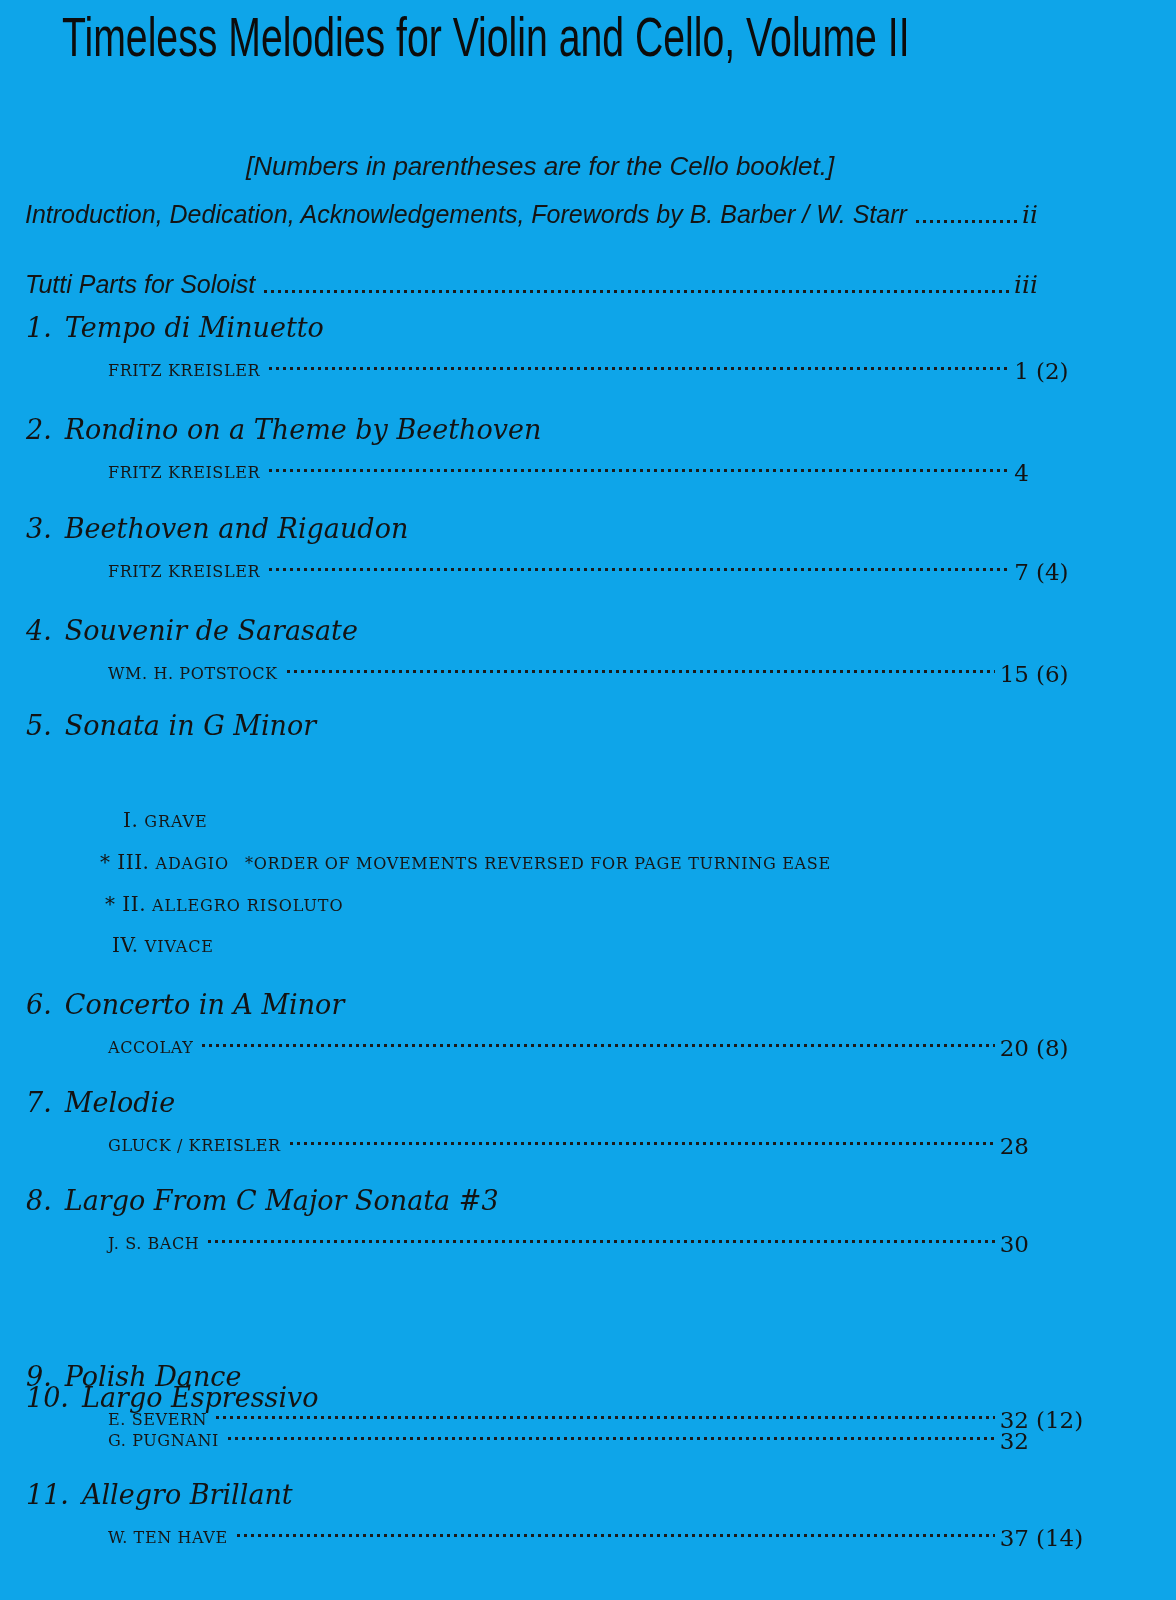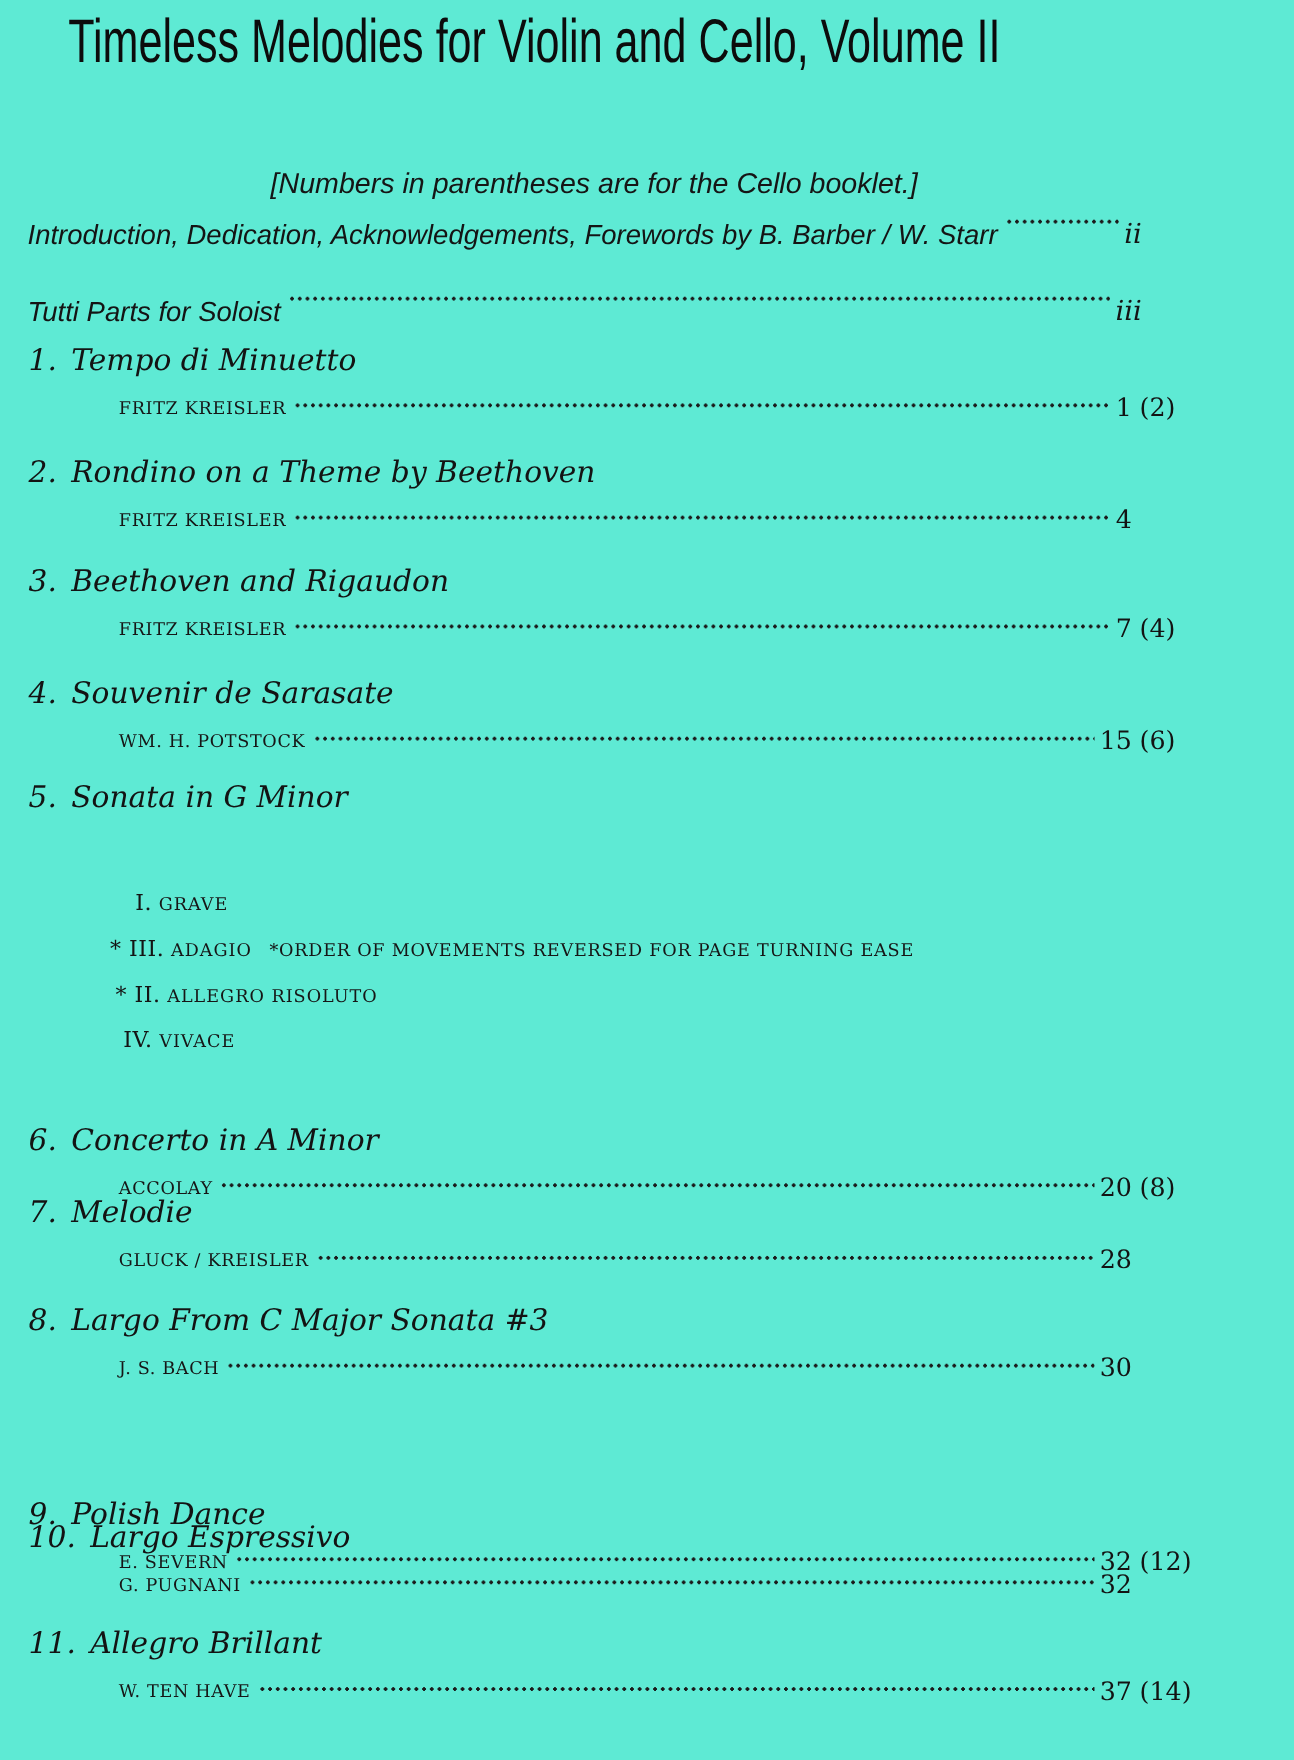--- a/index.html
+++ b/index.html
@@ -1,39 +1,39 @@
 <!DOCTYPE html>
 <html><head>
 <meta charset="utf-8">
 <style>
   html,body{margin:0;padding:0;background:#ffffff;}
   .page{
     position:relative;
     width:1176px;height:1600px;
-    background:#5eead4;color:#121212;
+    background:#0ea5e9;color:#121212;
     overflow:hidden;
     font-family:"DejaVu Serif",serif;
   }
   
   .doc-title{
     position:absolute;left:62px;top:6px;margin:0;
     font:400 56px/62px "Liberation Sans",sans-serif;
     color:#0c0c0c;white-space:nowrap;
     transform:scaleX(0.70);transform-origin:left top;
     letter-spacing:0px;
   }
   .booklet-note{
     position:absolute;left:246px;top:150px;
     font:italic 26px/32px "Liberation Sans",sans-serif;
     color:#151515;white-space:nowrap;
   }
   
   .fm-row{
     position:absolute;left:25px;width:1013px;
-    display:flex;align-items:flex-start;
+    display:flex;align-items:flex-end;
   }
   .fm-row.fm-0{top:198px;}
   .fm-row.fm-1{top:268px;}
   .fm-label{
     font:italic 25px/32px "Liberation Sans",sans-serif;
     color:#141414;white-space:nowrap;flex:0 0 auto;
   }
   .fm-page{
     font:italic 25px/30px "DejaVu Serif",serif;
     color:#141414;flex:0 0 auto;
@@ -48,21 +48,21 @@
     background-repeat:repeat-x;
   }
   
   #entries{display:contents;}
   .entry{position:absolute;left:0;width:1176px;}
   .entry:nth-of-type(1){top:312px;}
   .entry:nth-of-type(2){top:414px;}
   .entry:nth-of-type(3){top:513px;}
   .entry:nth-of-type(4){top:615px;}
   .entry:nth-of-type(5){top:710px;}
-  .entry:nth-of-type(6){top:989px;margin-top:32px;}
+  .entry:nth-of-type(6){top:989px;}
   .entry:nth-of-type(7){top:1087px;}
   .entry:nth-of-type(8){top:1185px;}
   .entry:nth-of-type(9){top:1361px;}
   .entry:nth-of-type(10){top:1382px;}
   .entry:nth-of-type(11){top:1479px;}
   .entry-title{
     margin:0 0 0 26px;
     font:italic 27px/32px "DejaVu Serif",serif;
     color:#131313;white-space:nowrap;
   }

